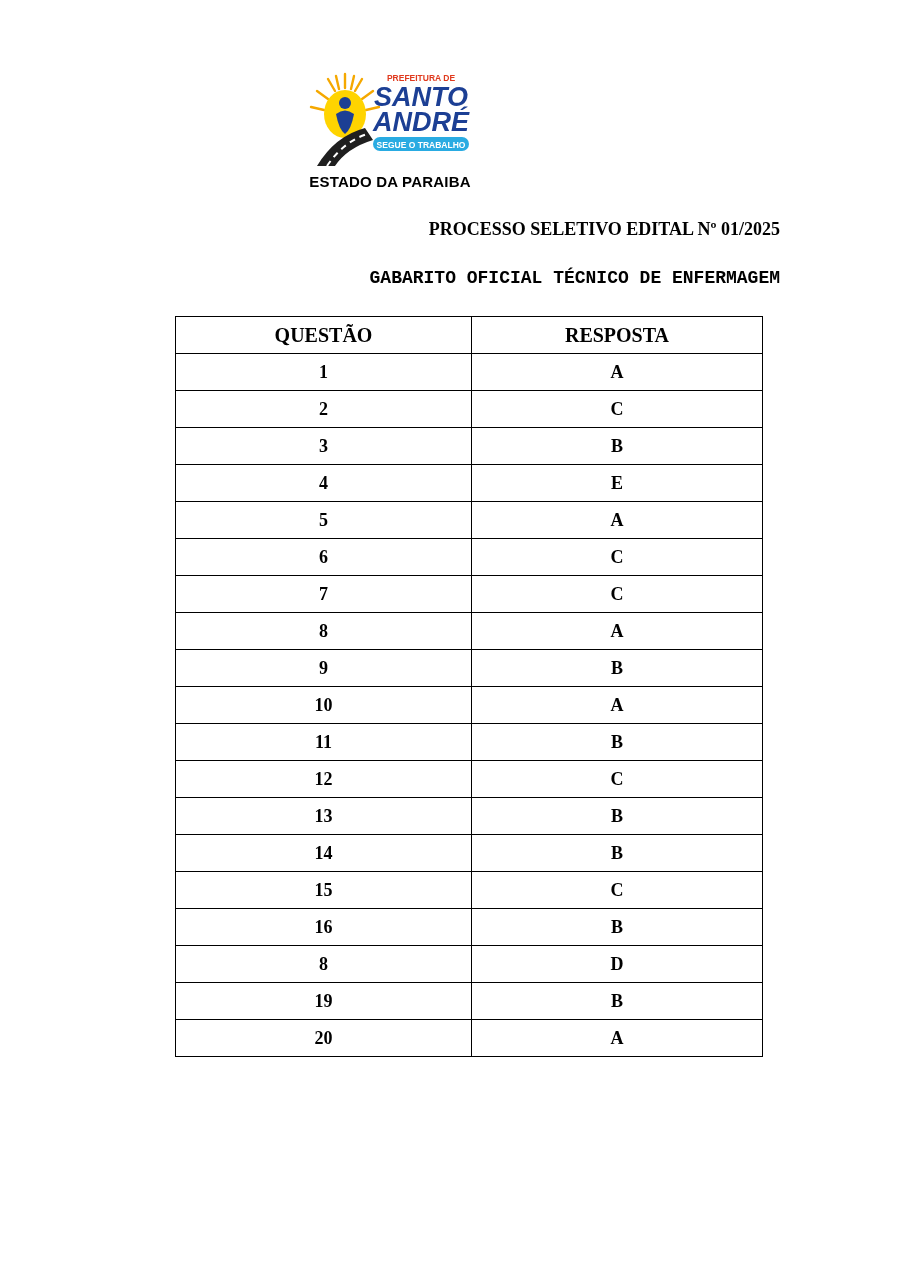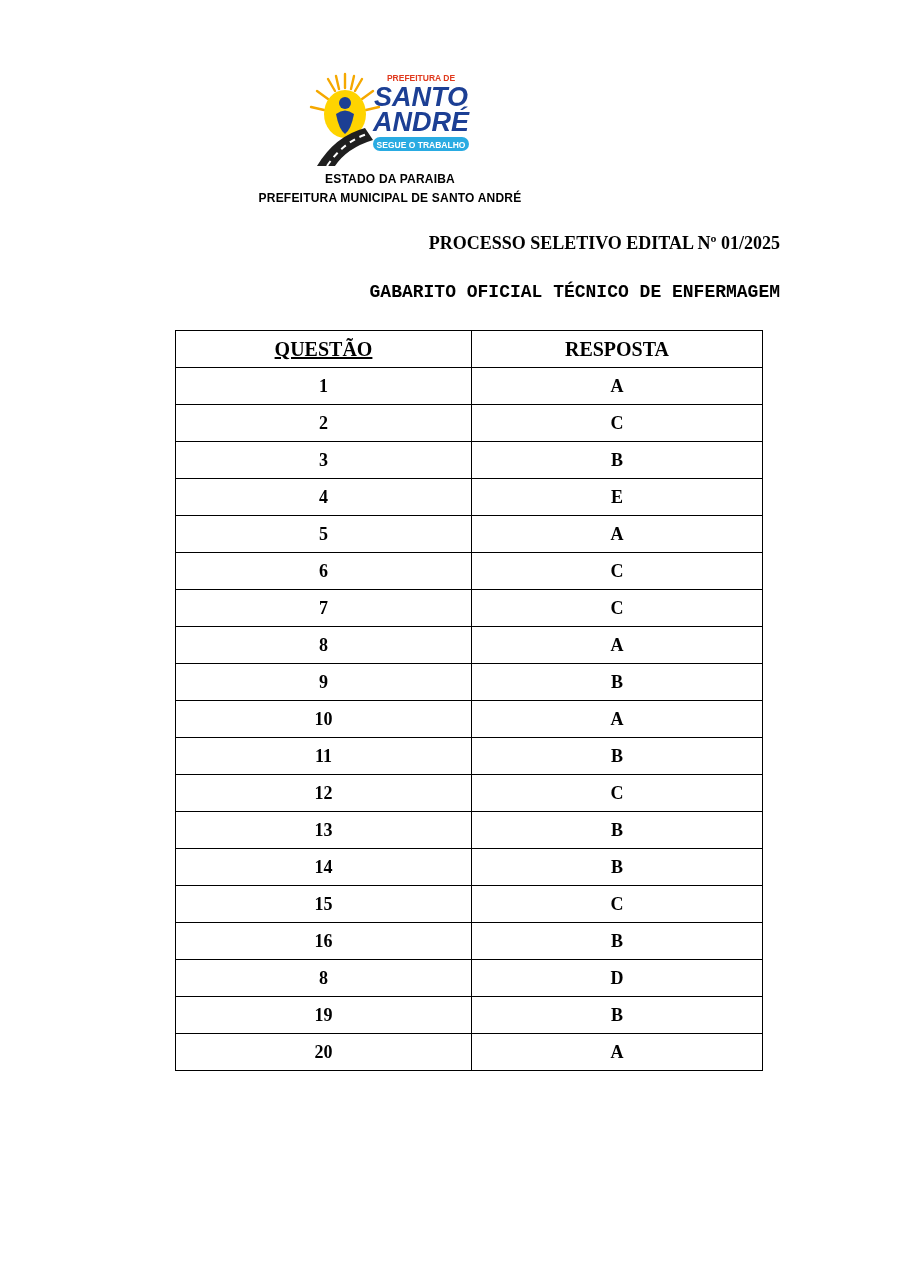--- a/index.html
+++ b/index.html
@@ -25,21 +25,21 @@
     text-align: center;
   }
   .logo-wrap {
     display: inline-block;
     width: 170px;
     height: 102px;
     margin-bottom: 4px;
   }
   .gov-line {
     font-weight: bold;
-    font-size: 12px;
+    font-size: 15px;
     line-height: 1.55;
     letter-spacing: 0.2px;
   }
   .title-serif {
     font-family: "Liberation Serif", serif;
     font-weight: bold;
     text-align: right;
   }
   .process-title {
     margin-top: 26px;
@@ -61,21 +61,21 @@
     font-family: "Liberation Serif", serif;
     font-weight: bold;
     text-align: center;
     vertical-align: middle;
     padding: 0;
   }
   .answer-table th {
     height: 36px;
     font-size: 20px;
   }
-  .answer-table th.col-questao { width: 295px; text-decoration: underline; }
+  .answer-table th.col-questao { width: 295px; }
   .answer-table th.col-resposta { width: 290px; }
   .answer-table td {
     height: 36px;
     font-size: 18px;
   }
 </style>
 </head>
 <body>
 
 <div class="page">
@@ -111,21 +111,20 @@
 
         <text x="116" y="17" text-anchor="middle" font-family="Liberation Sans, sans-serif" font-size="8.5" font-weight="bold" fill="#e03a1e">PREFEITURA DE</text>
         <text x="116" y="42" text-anchor="middle" font-style="italic" font-family="Liberation Sans, sans-serif" font-size="27" font-weight="bold" fill="#1c3f94">SANTO</text>
         <text x="116" y="67" text-anchor="middle" font-style="italic" font-family="Liberation Sans, sans-serif" font-size="27" font-weight="bold" fill="#1c3f94">ANDRÉ</text>
         <rect x="68" y="73" width="96" height="14" rx="7" fill="#29abe2"></rect>
         <text x="116" y="83.5" text-anchor="middle" font-family="Liberation Sans, sans-serif" font-size="8.5" font-weight="bold" fill="#ffffff">SEGUE O TRABALHO</text>
       </svg>
     </div>
 
     <div class="gov-line">ESTADO DA PARAIBA</div>
-    <div class="gov-line">PREFEITURA MUNICIPAL DE SANTO ANDRÉ</div>
 
     <div class="title-serif process-title">PROCESSO SELETIVO EDITAL Nº 01/2025</div>
 
     <div class="title-serif gabarito-title">GABARITO OFICIAL TÉCNICO DE ENFERMAGEM</div>
   </div>
 
   <table class="answer-table">
     <thead>
       <tr>
         <th class="col-questao">QUESTÃO</th>

